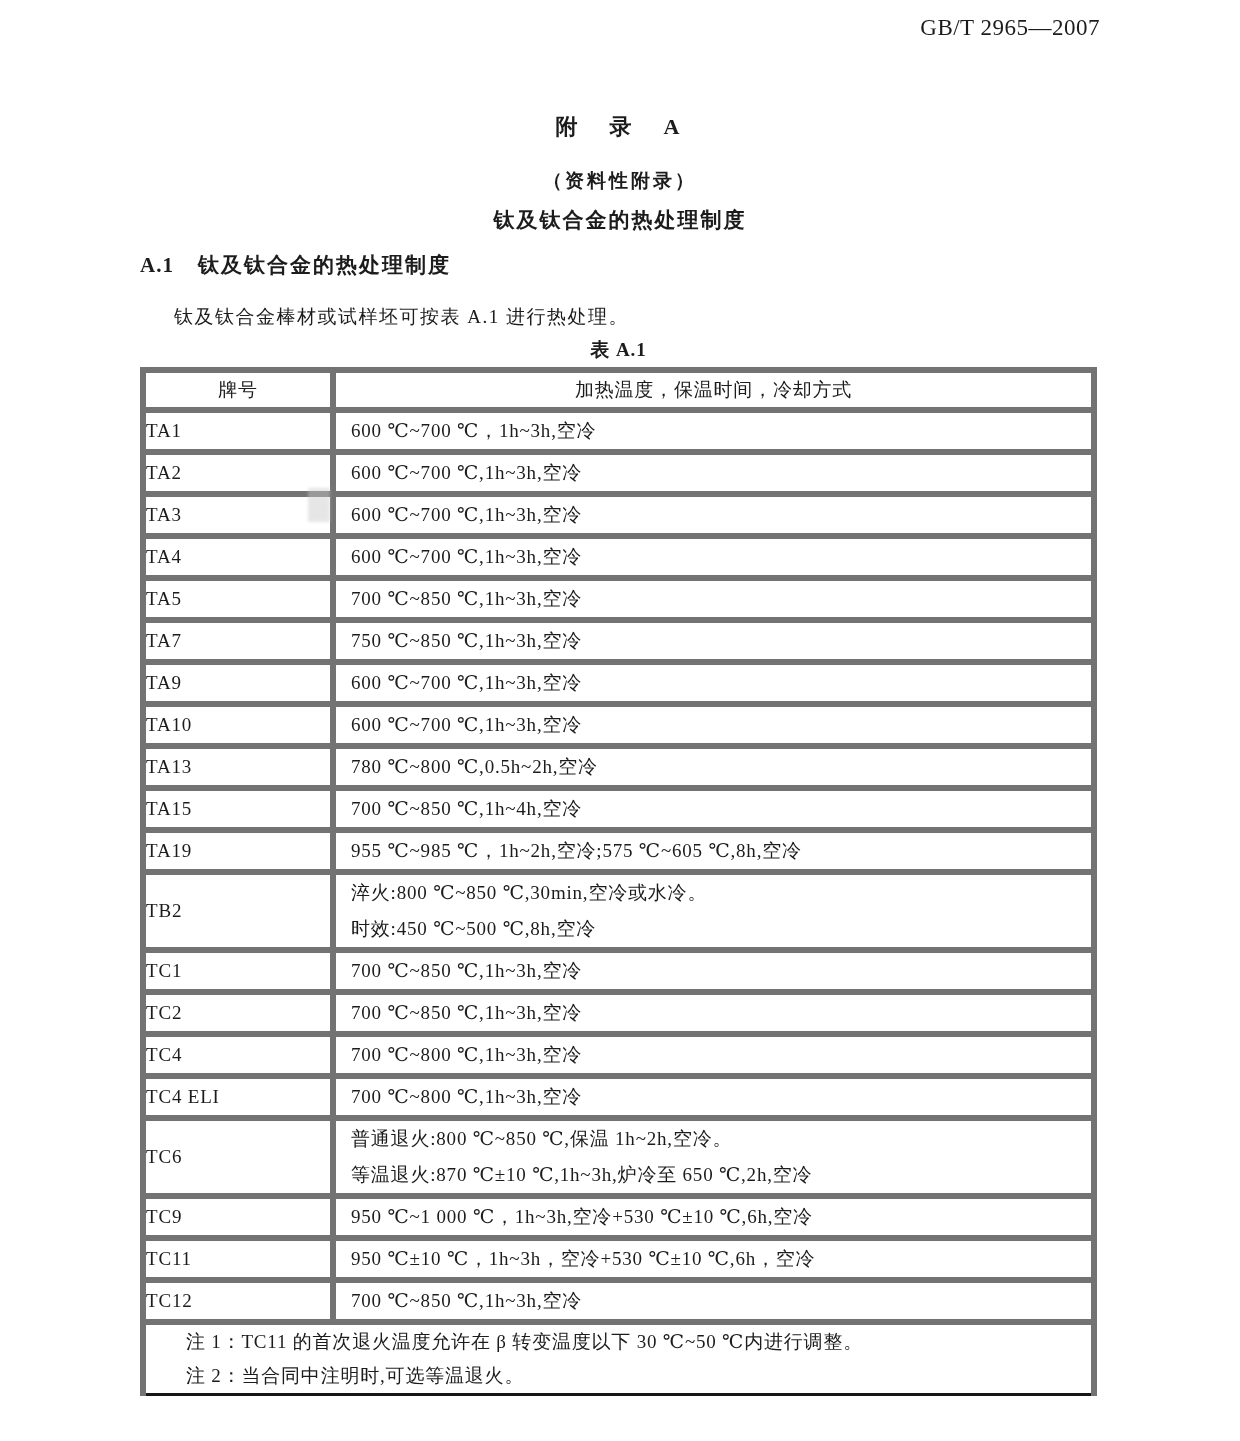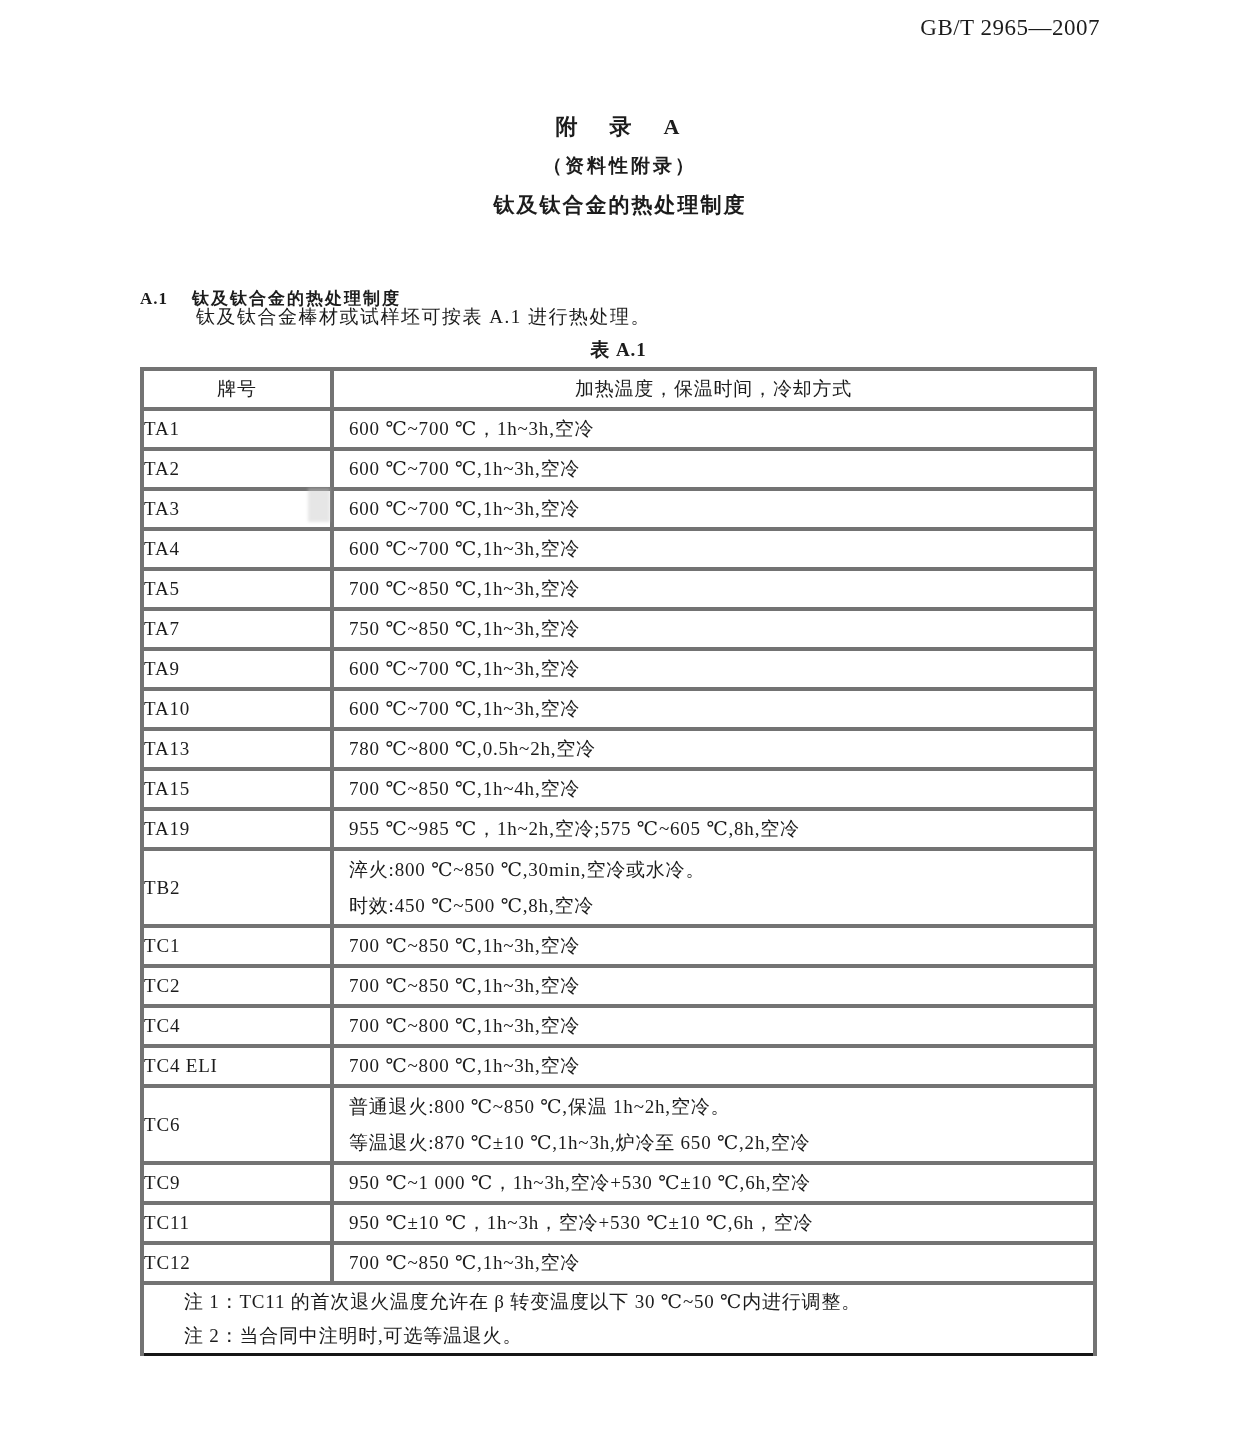--- a/index.html
+++ b/index.html
@@ -12,44 +12,44 @@
     overflow: hidden;
   }
   .doc-number {
     position: absolute; top: 15px; right: 140px;
     font-size: 23px; font-weight: normal; letter-spacing: 0.5px;
   }
   .appendix-block {
     position: absolute; top: 112px; left: 0; width: 100%;
     text-align: center;
   }
-  .appendix-title   { font-size: 22px; font-weight: bold; letter-spacing: 5px; margin-bottom: 11px; }
+  .appendix-title   { font-size: 22px; font-weight: bold; letter-spacing: 5px; margin-bottom: 26px; }
   .appendix-subtitle{ font-size: 19px; font-weight: bold; letter-spacing: 3px; margin-bottom: 12px; }
   .appendix-subject { font-size: 21px; font-weight: bold; letter-spacing: 2px; }
   .section-heading {
     position: absolute; top: 251px; left: 140px;
-    font-size: 17px; font-weight: bold; letter-spacing: 2px; margin-top: 36px;
+    font-size: 21px; font-weight: bold; letter-spacing: 2px;
   }
   .section-heading .sec-num { margin-right: 24px; letter-spacing: 1px; }
   .body-paragraph {
-    position: absolute; top: 304px; left: 196px;
+    position: absolute; top: 304px; left: 174px;
     font-size: 19px; letter-spacing: 1.5px;
   }
   .table-caption {
     position: absolute; top: 337px; left: 140px; width: 957px;
     text-align: center; font-size: 19px; font-weight: bold; letter-spacing: 1px;
   }
   table.a1 {
     position: absolute; top: 367px; left: 140px; width: 957px;
     border-collapse: collapse; table-layout: fixed;
     border: 3px solid #161616;
   }
   table.a1 col.c-grade { width: 190px; }
   table.a1 td {
-    border: 4px solid #737373;
+    border: 6px solid #737373;
     font-size: 19px;
     vertical-align: middle;
     letter-spacing: 0.8px;
   }
   table.a1 tr.hdr td { height: 40px; text-align: center; }
   table.a1 td.grade { height: 38px; text-align: left; }
   table.a1 td.treat { padding-left: 15px; }
   table.a1 tr.tall td { height: 77px; }
   .treat-line { line-height: 36px; white-space: nowrap; }
   table.a1 tr.notes-row td {

